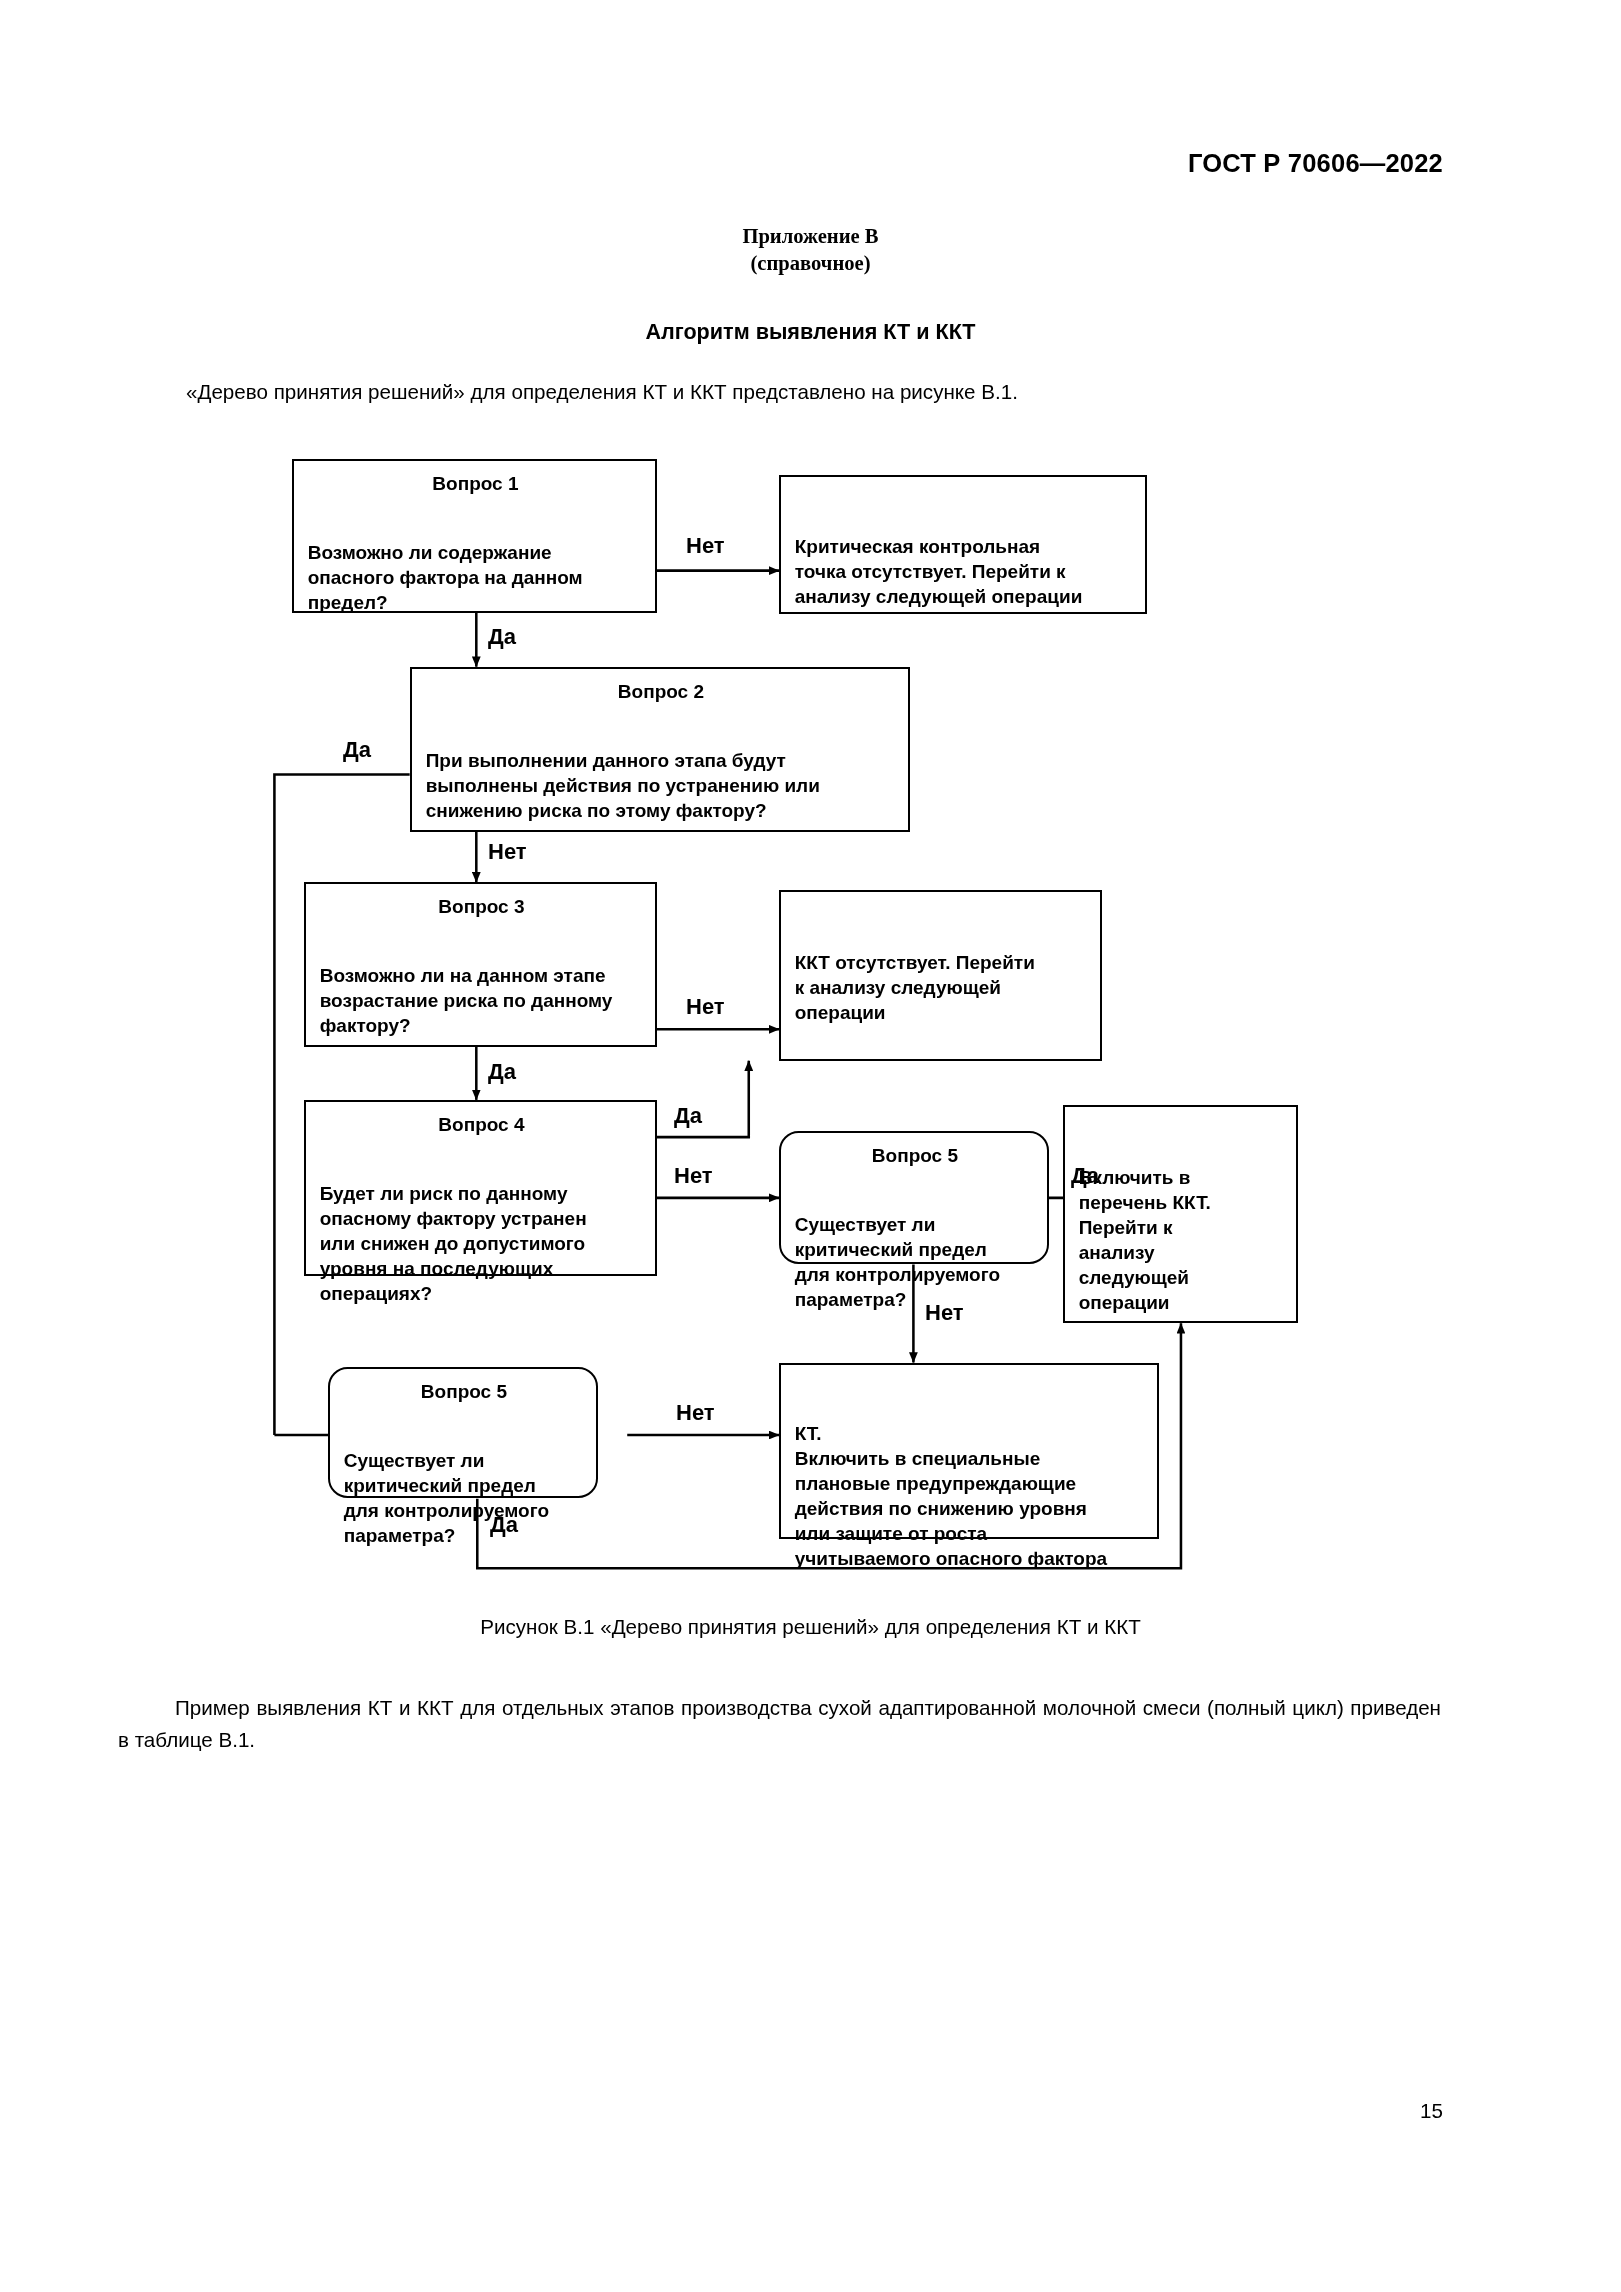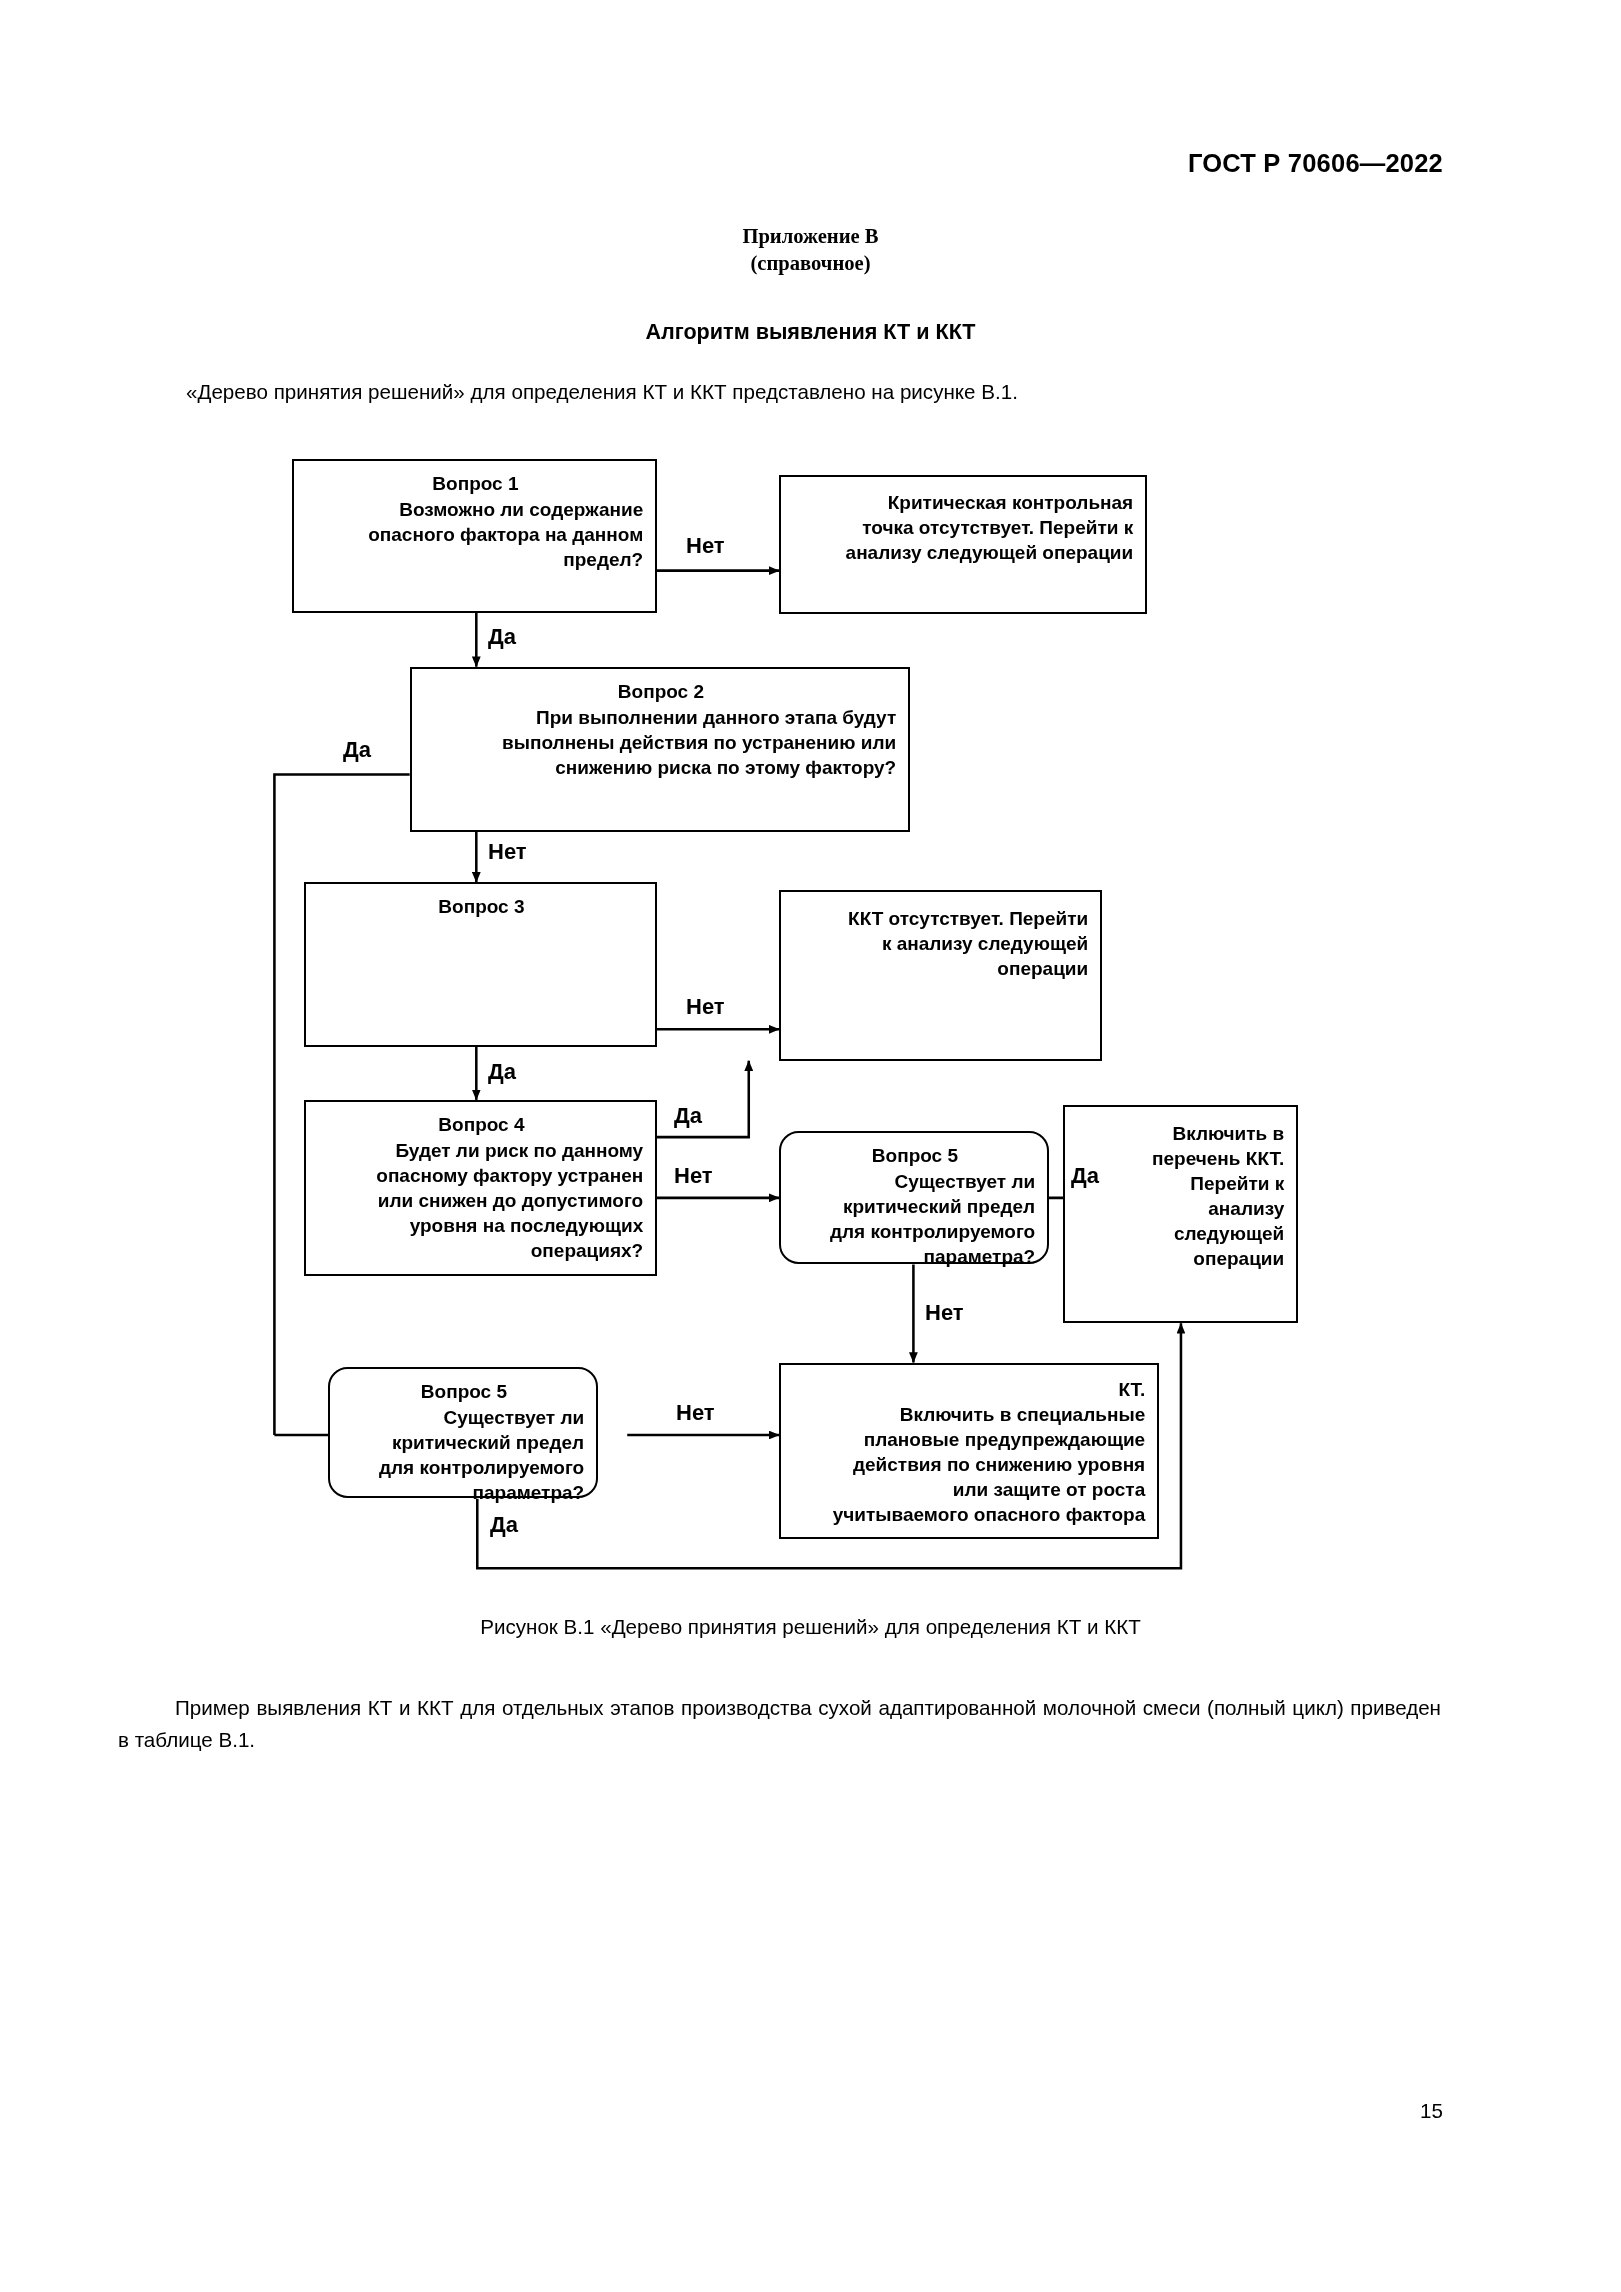--- a/index.html
+++ b/index.html
@@ -112,21 +112,21 @@
     padding: 9.8px 11.8px 7.8px 13.7px;
     font-weight: bold;
   }
   .fbox.rounded { border-radius: 19.6px; }
   .fbox .hdr {
     display: block;
     text-align: center;
     font-weight: bold;
     margin-bottom: 1px;
   }
-  .fbox .body { display: block; text-align: right; }
+  .fbox .body { display: block; text-align: left; margin-top: 44px; }
   .fbox .body span { display: block; }
 
   .edge-label {
     position: absolute;
     font-size: 22px;
     font-weight: bold;
     background: transparent;
     white-space: nowrap;
   }
 </style>
@@ -204,20 +204,25 @@
       <span class="hdr">Вопрос 2</span>
       <span class="body">
         <span>При выполнении данного этапа будут</span>
         <span>выполнены действия по устранению или</span>
         <span>снижению риска по этому фактору?</span>
       </span>
     </div>
 
     <div class="fbox" style="left:304px; top:431px; width:353px; height:165px;">
       <span class="hdr">Вопрос 3</span>
+      <span class="body">
+        <span>Возможно ли на данном этапе</span>
+        <span>возрастание риска по данному</span>
+        <span>фактору?</span>
+      </span>
     </div>
 
     <div class="fbox" style="left:779px; top:439px; width:323px; height:171px; padding-top:13.7px;">
       <span class="body">
         <span>ККТ отсутствует. Перейти</span>
         <span>к анализу следующей</span>
         <span>операции</span>
       </span>
     </div>
 

